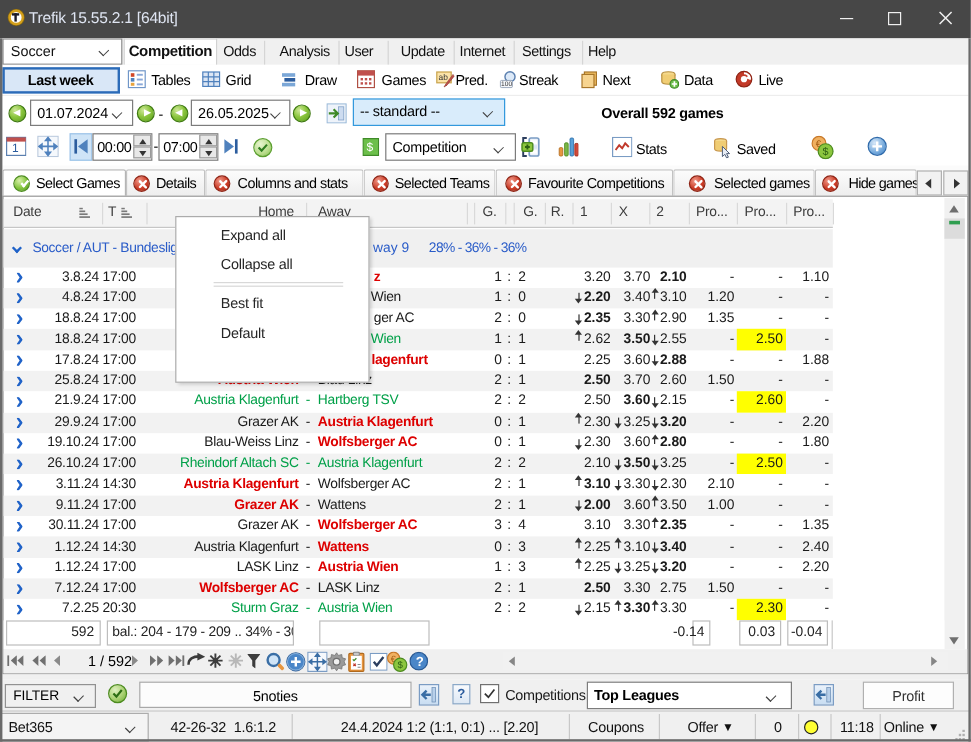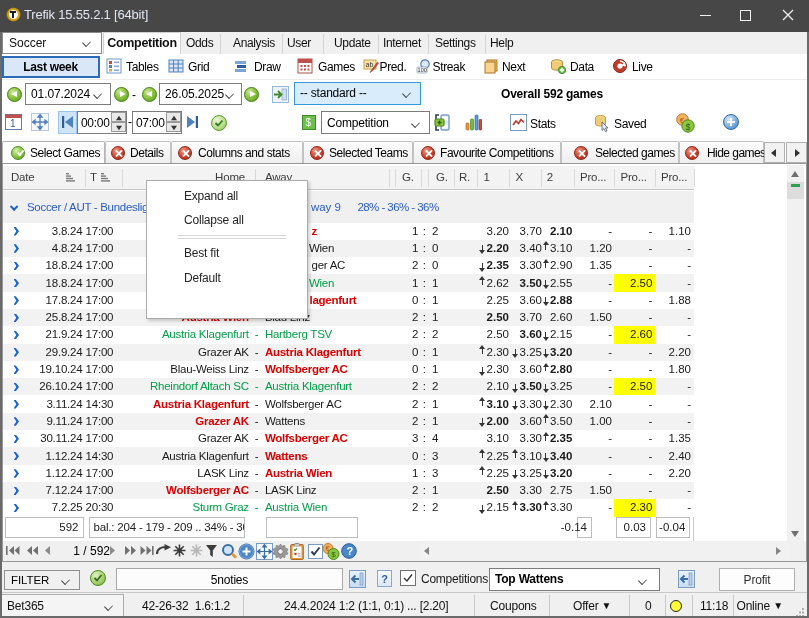--- a/index.html
+++ b/index.html
@@ -898,21 +898,21 @@
           <path d="M2 8 H9 M5.5 4.5 L2 8 L5.5 11.5" stroke="#3a6ea5" stroke-width="2" fill="none"></path>
         </svg></div>
 <div class="abs" style="left:377px;top:4px;width:15px;height:17px;background:linear-gradient(#f8fafd,#dde8f4);border:1px solid #8aa8c8;text-align:center;">
         <span class="abs" style="left:0;right:0;top:2px;font-size:11px;font-weight:bold;color:#2c5d9e;">?</span>
       </div>
 <div class="abs" style="left:400px;top:4px;width:16px;height:16px;background:#fff;border:1px solid #707070;"><svg width="14" height="14" viewBox="0 0 14 14">
           <path d="M3 7 L6 10 L11 3.5" stroke="#333" stroke-width="1.4" fill="none"></path>
         </svg></div>
 <div class="abs" style="left:421px;top:6px;letter-spacing:-0.25px;color:#1a1a1a;">Competitions</div>
 <div class="abs" style="left:489px;top:1.5px;width:171px;height:23px;background:#fff;border:1px solid #7c7c7c;">
-        <span class="abs" style="left:5px;top:3.5px;font-weight:bold;letter-spacing:-0.2px;">Top Wattens</span>
+        <span class="abs" style="left:5px;top:3.5px;font-weight:bold;letter-spacing:-0.2px;">Top Leagues</span>
         <div class="chev" style="right:12px;top:8px;"></div>
       </div>
 <div class="abs" style="left:677.5px;top:3.5px;width:17px;height:18px;background:linear-gradient(#eaf2fb,#c8ddf2);border:1px solid #7a9cc4;"><svg width="15" height="16" viewBox="0 0 15 16">
           <rect x="10" y="2" width="3" height="12" fill="#b8d0ea" stroke="#6a8cb4" stroke-width="0.6"></rect>
           <path d="M2 8 H9 M5.5 4.5 L2 8 L5.5 11.5" stroke="#3a6ea5" stroke-width="2" fill="none"></path>
         </svg></div>
 <div class="abs" style="left:719px;top:1.5px;width:76px;height:23px;background:#fdfdfd;border:1px solid #b0b0b0;text-align:center;">
         <span class="abs" style="left:0;right:0;top:4px;font-size:12px;color:#333;letter-spacing:-0.2px;">Profit</span>
       </div>
 </div>

